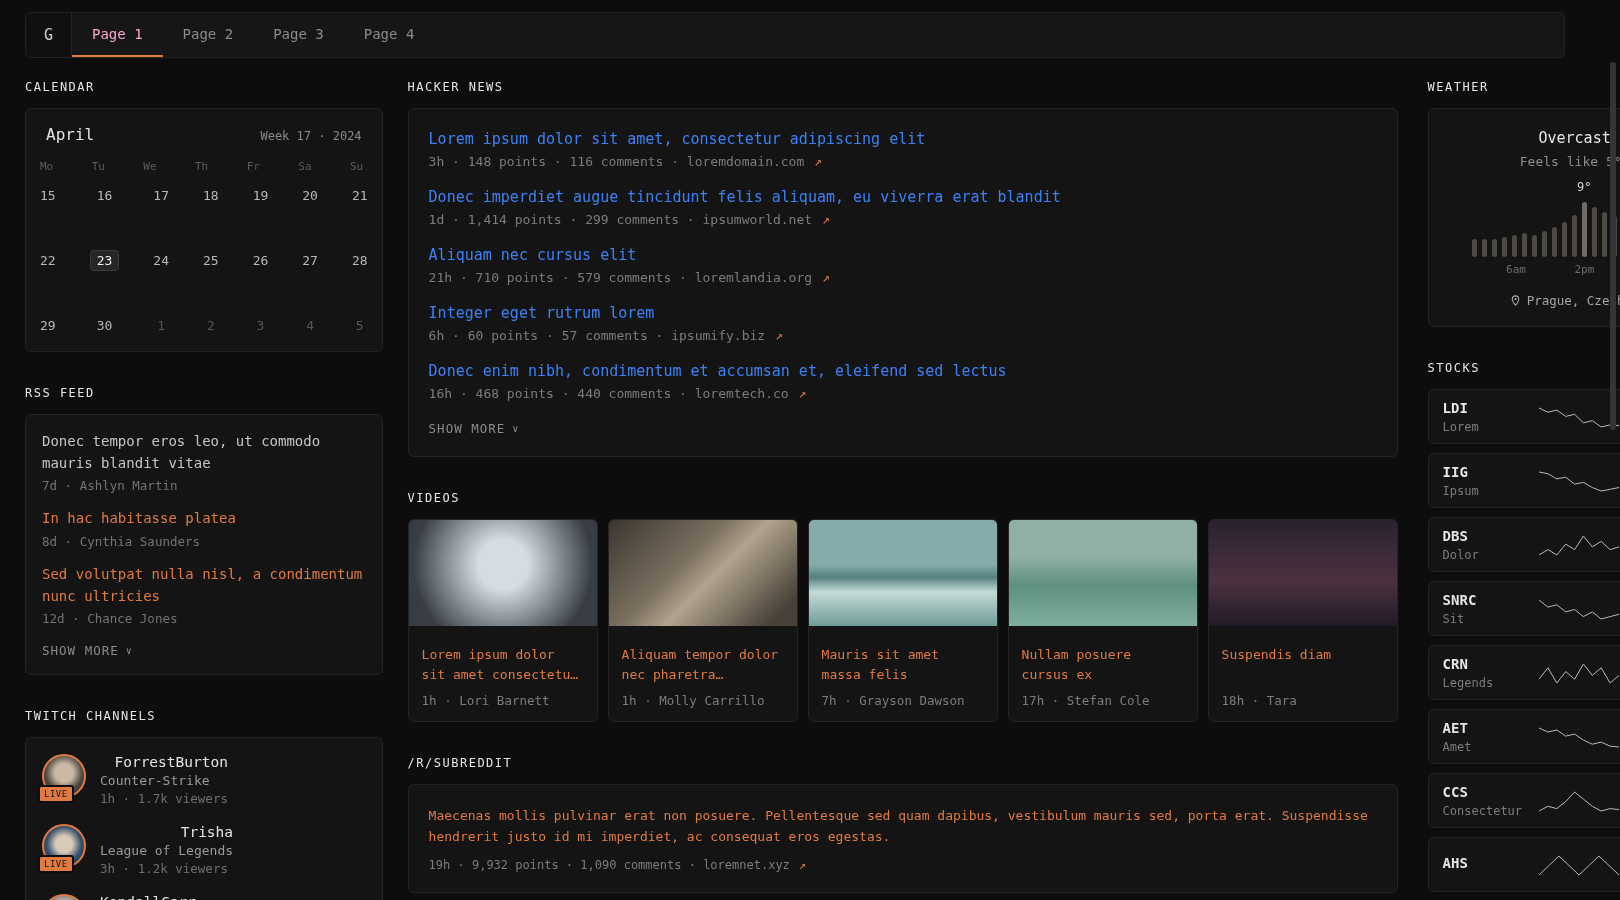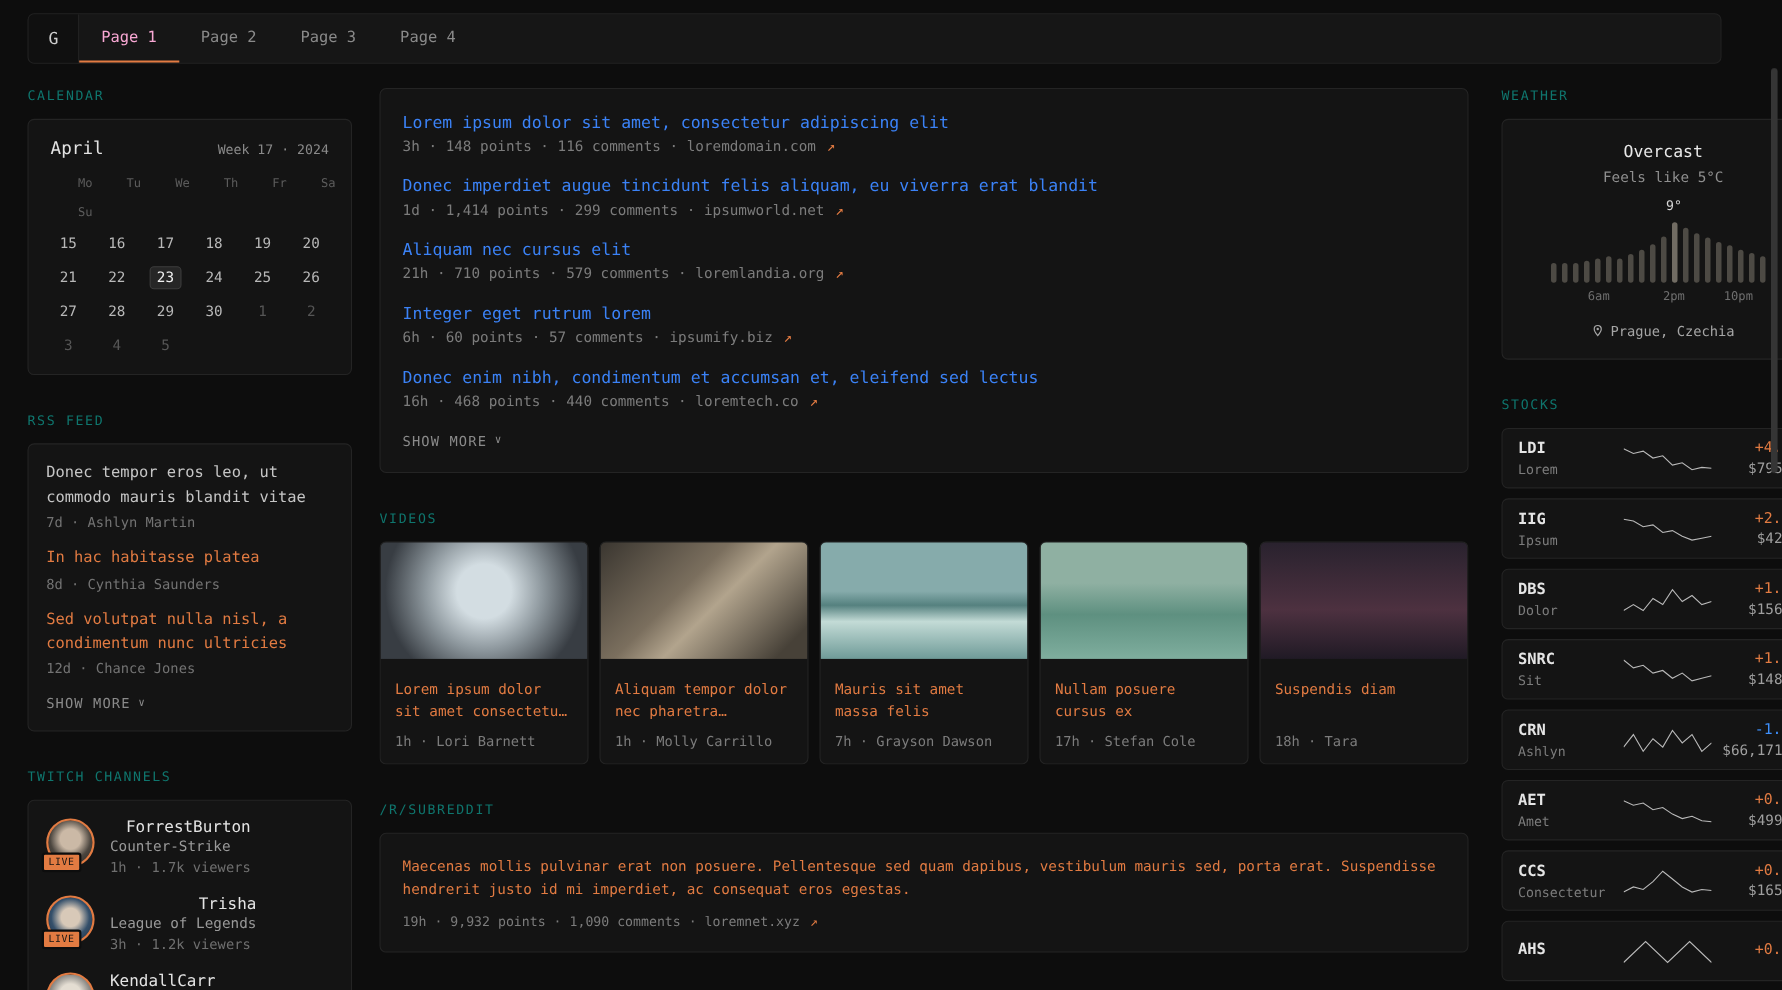--- a/index.html
+++ b/index.html
@@ -32,33 +32,33 @@
   .tab.active { color:#f9a8d4; border-bottom-color:#e27b42; }
 
   
   .columns { display:flex; gap:25px; }
   .col-left  { flex:0 0 295px; }
   .col-mid   { flex:0 0 887px; margin-right:5px; }
   .col-right { flex:0 0 283px; }
 
   .widget { margin-bottom:34px; }
   .wtitle {
-    font-size:12px; font-weight:normal; color:#0f766e;
+    font-size:12px; font-weight:normal; color:#e5e5e5;
     letter-spacing:1.5px; margin-bottom:14px;
   }
   .card {
     background:#141414; border:1px solid #242424; border-radius:6px;
   }
 
   
   .cal-card { padding:16px 14px 10px; }
   .cal-head { display:flex; align-items:baseline; justify-content:space-between; padding:0 6px 10px; }
   .cal-month { font-size:16px; color:#e2e2e2; }
   .cal-week  { font-size:12px; color:#8a8a8a; }
-  .cal-grid { display:grid; grid-template-columns:repeat(6,1fr); text-align:right; }
+  .cal-grid { display:grid; grid-template-columns:repeat(7,1fr); text-align:left;gap:34px; }
   .dow { height:26px; line-height:26px; font-size:11px; color:#5c5c5c; }
   .day { height:31px; display:flex; align-items:center; justify-content:center; font-size:13px; color:#b8b8b8; cursor:default; }
   .day.muted { color:#565656; }
   .day.selected span {
     background:#262626; border:1px solid #3c3c3c; border-radius:4px;
     padding:2px 6px; color:#f0f0f0;
   }
 
   
   .rss-card { padding:16px; }
@@ -318,20 +318,21 @@
               <div class="tw-meta"></div>
             </div>
           </div>
         </div>
       </section>
     </div>
 
     <div class="col-mid">
 
       <section class="widget">
+        <h2 class="wtitle">HACKER NEWS</h2>
         <div class="card hn-card">
           <div class="hn-item">
             <div class="hn-title">Lorem ipsum dolor sit amet, consectetur adipiscing elit</div>
             <div class="hn-meta"><span>3h · 148 points · 116 comments · loremdomain.com</span> <span class="ext">↗</span></div>
           </div>
           <div class="hn-item">
             <div class="hn-title">Donec imperdiet augue tincidunt felis aliquam, eu viverra erat blandit</div>
             <div class="hn-meta"><span>1d · 1,414 points · 299 comments · ipsumworld.net</span> <span class="ext">↗</span></div>
           </div>
           <div class="hn-item">
@@ -500,21 +501,21 @@
                 <polyline points="0.0,4.0 8.9,11.1 17.8,8.8 26.7,15.9 35.6,13.5 44.4,20.6 53.3,15.9 62.2,23.0 71.1,20.6 80.0,18.3"></polyline>
               </svg>
             <div class="st-right">
               <div class="chg">+1.36%</div>
               <div class="price">$148.64</div>
             </div>
           </div>
           <div class="stock-row">
             <div class="st-left">
               <div class="st-ticker">CRN</div>
-              <div class="st-name">Ashlyn</div>
+              <div class="st-name">Legends</div>
             </div>
             <svg class="spark" viewBox="0 0 80 26">
                 <polyline points="0.0,19.2 8.9,7.8 17.8,23.0 26.7,11.6 35.6,19.2 44.4,4.0 53.3,15.4 62.2,7.8 71.1,23.0 80.0,15.4"></polyline>
               </svg>
             <div class="st-right">
               <div class="chg neg">-1.00%</div>
               <div class="price">$66,171.48</div>
             </div>
           </div>
           <div class="stock-row">

